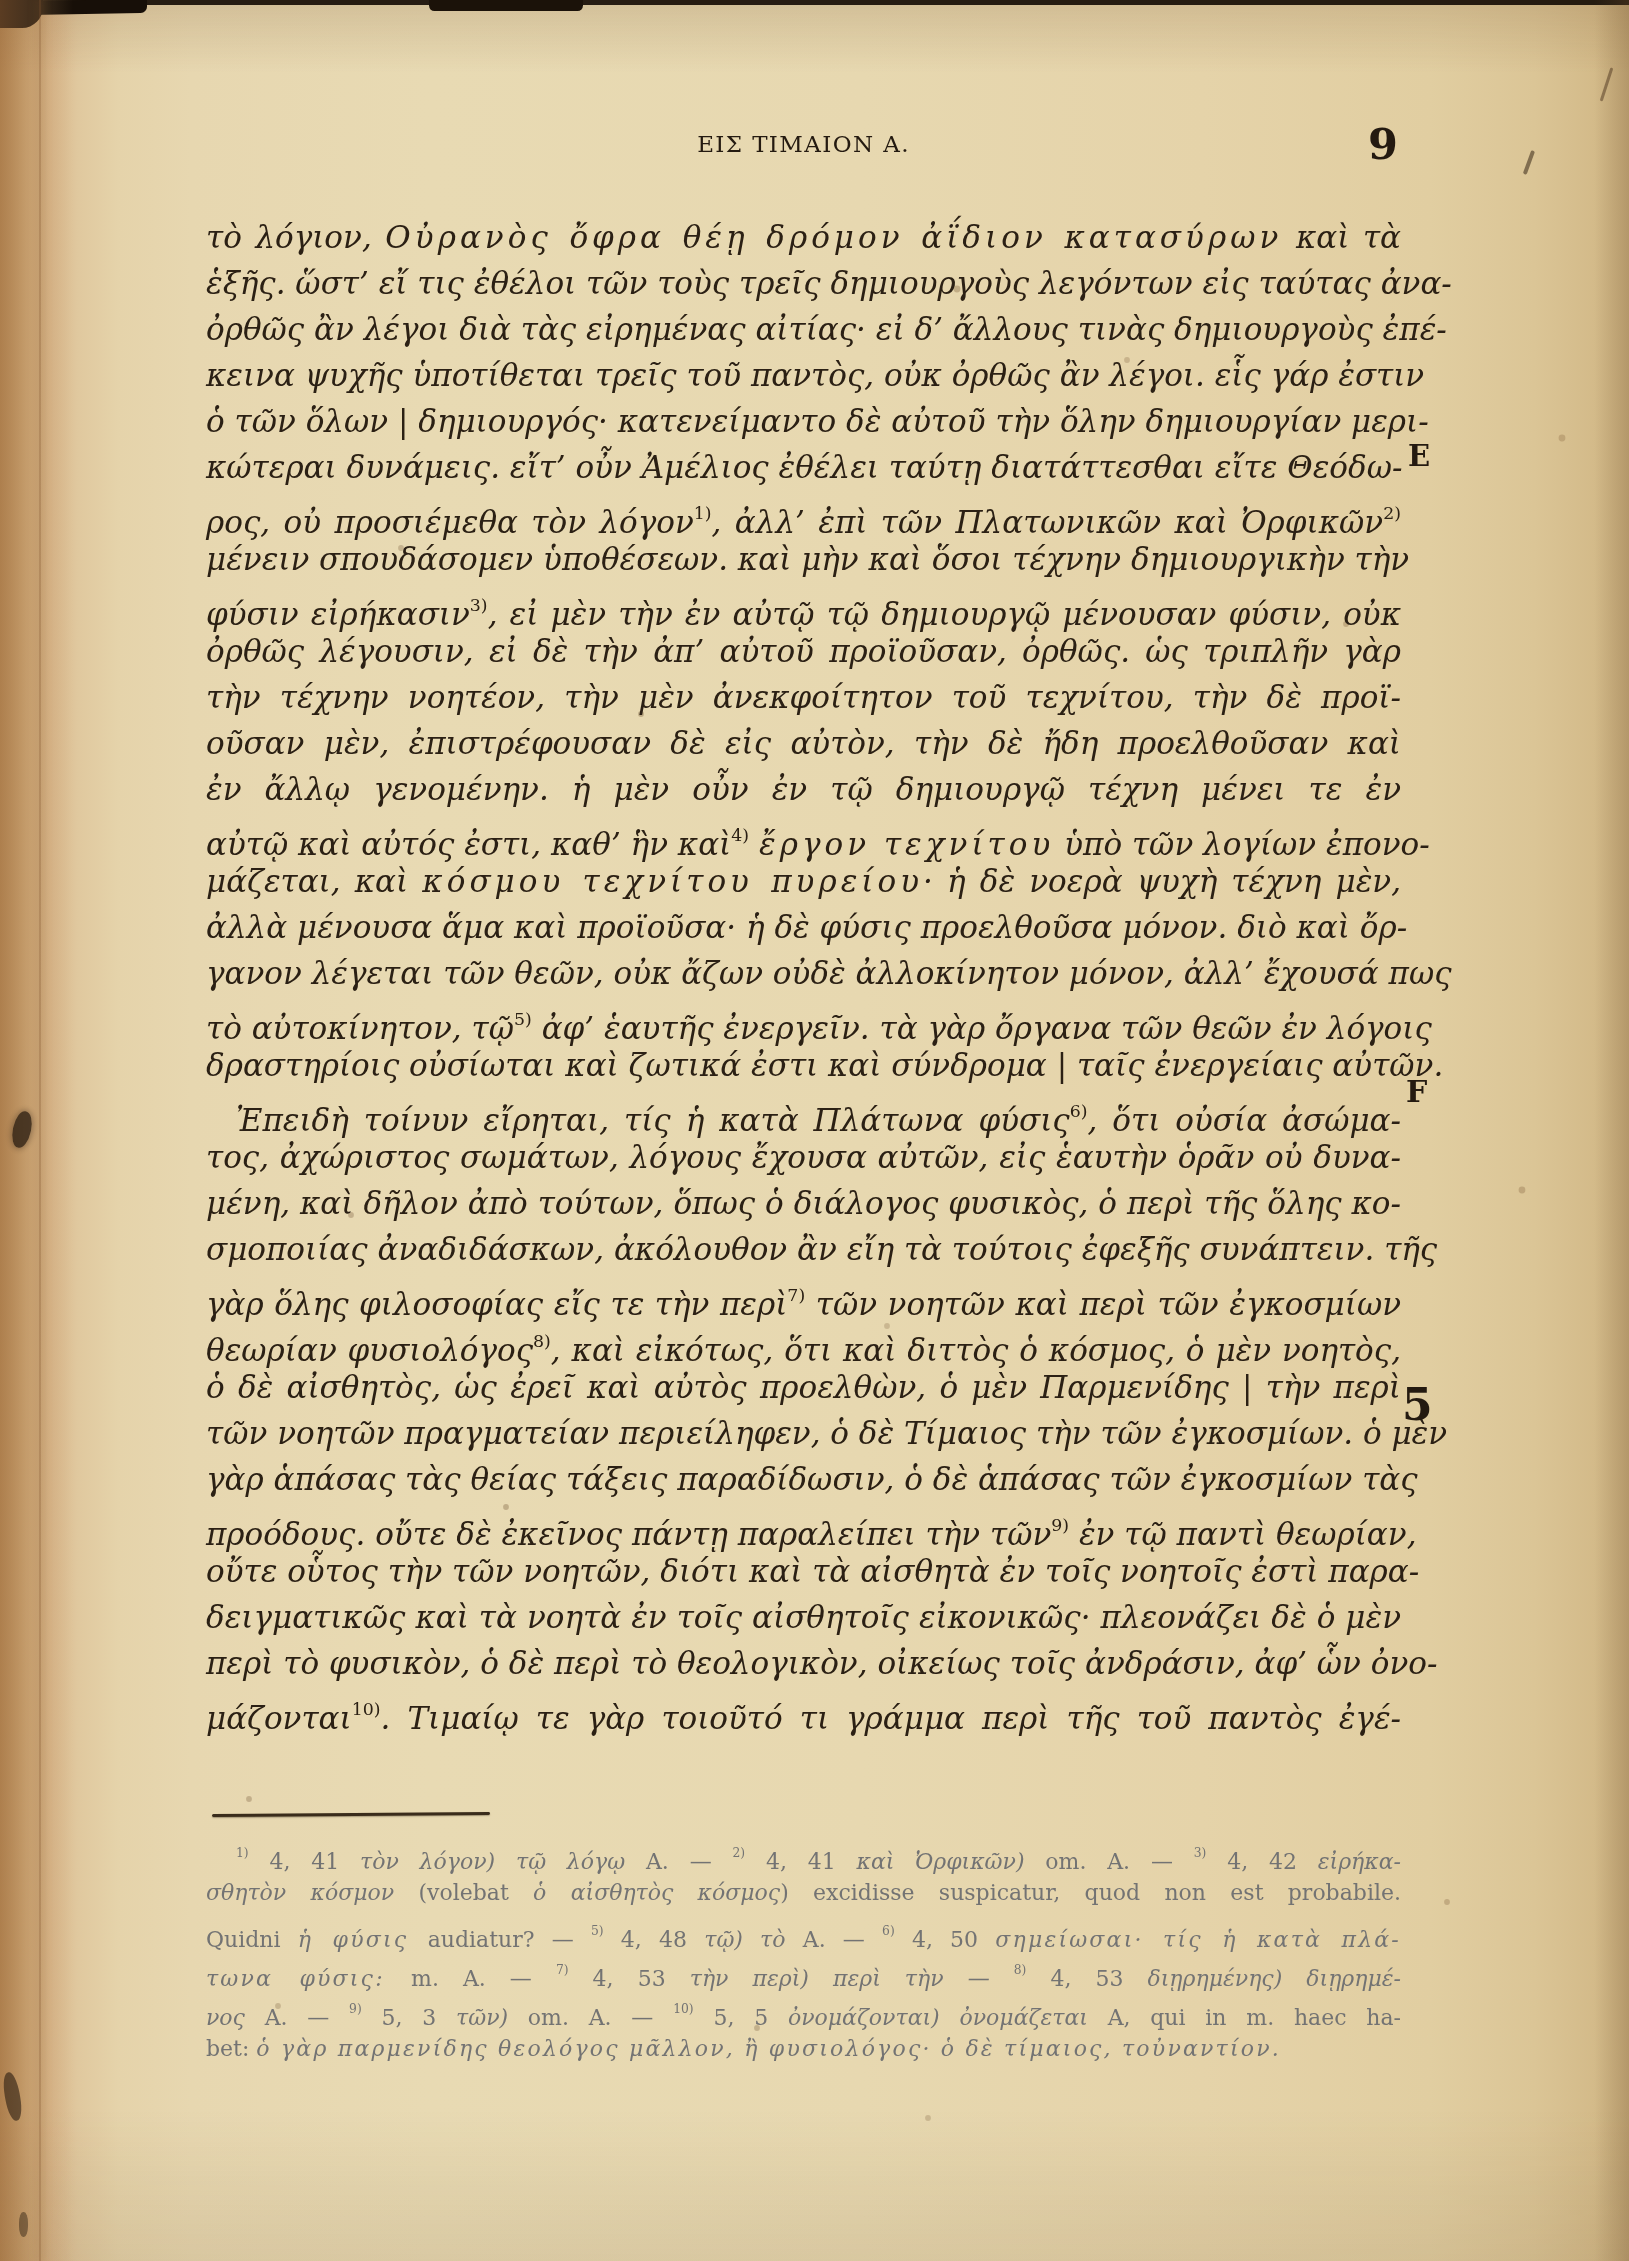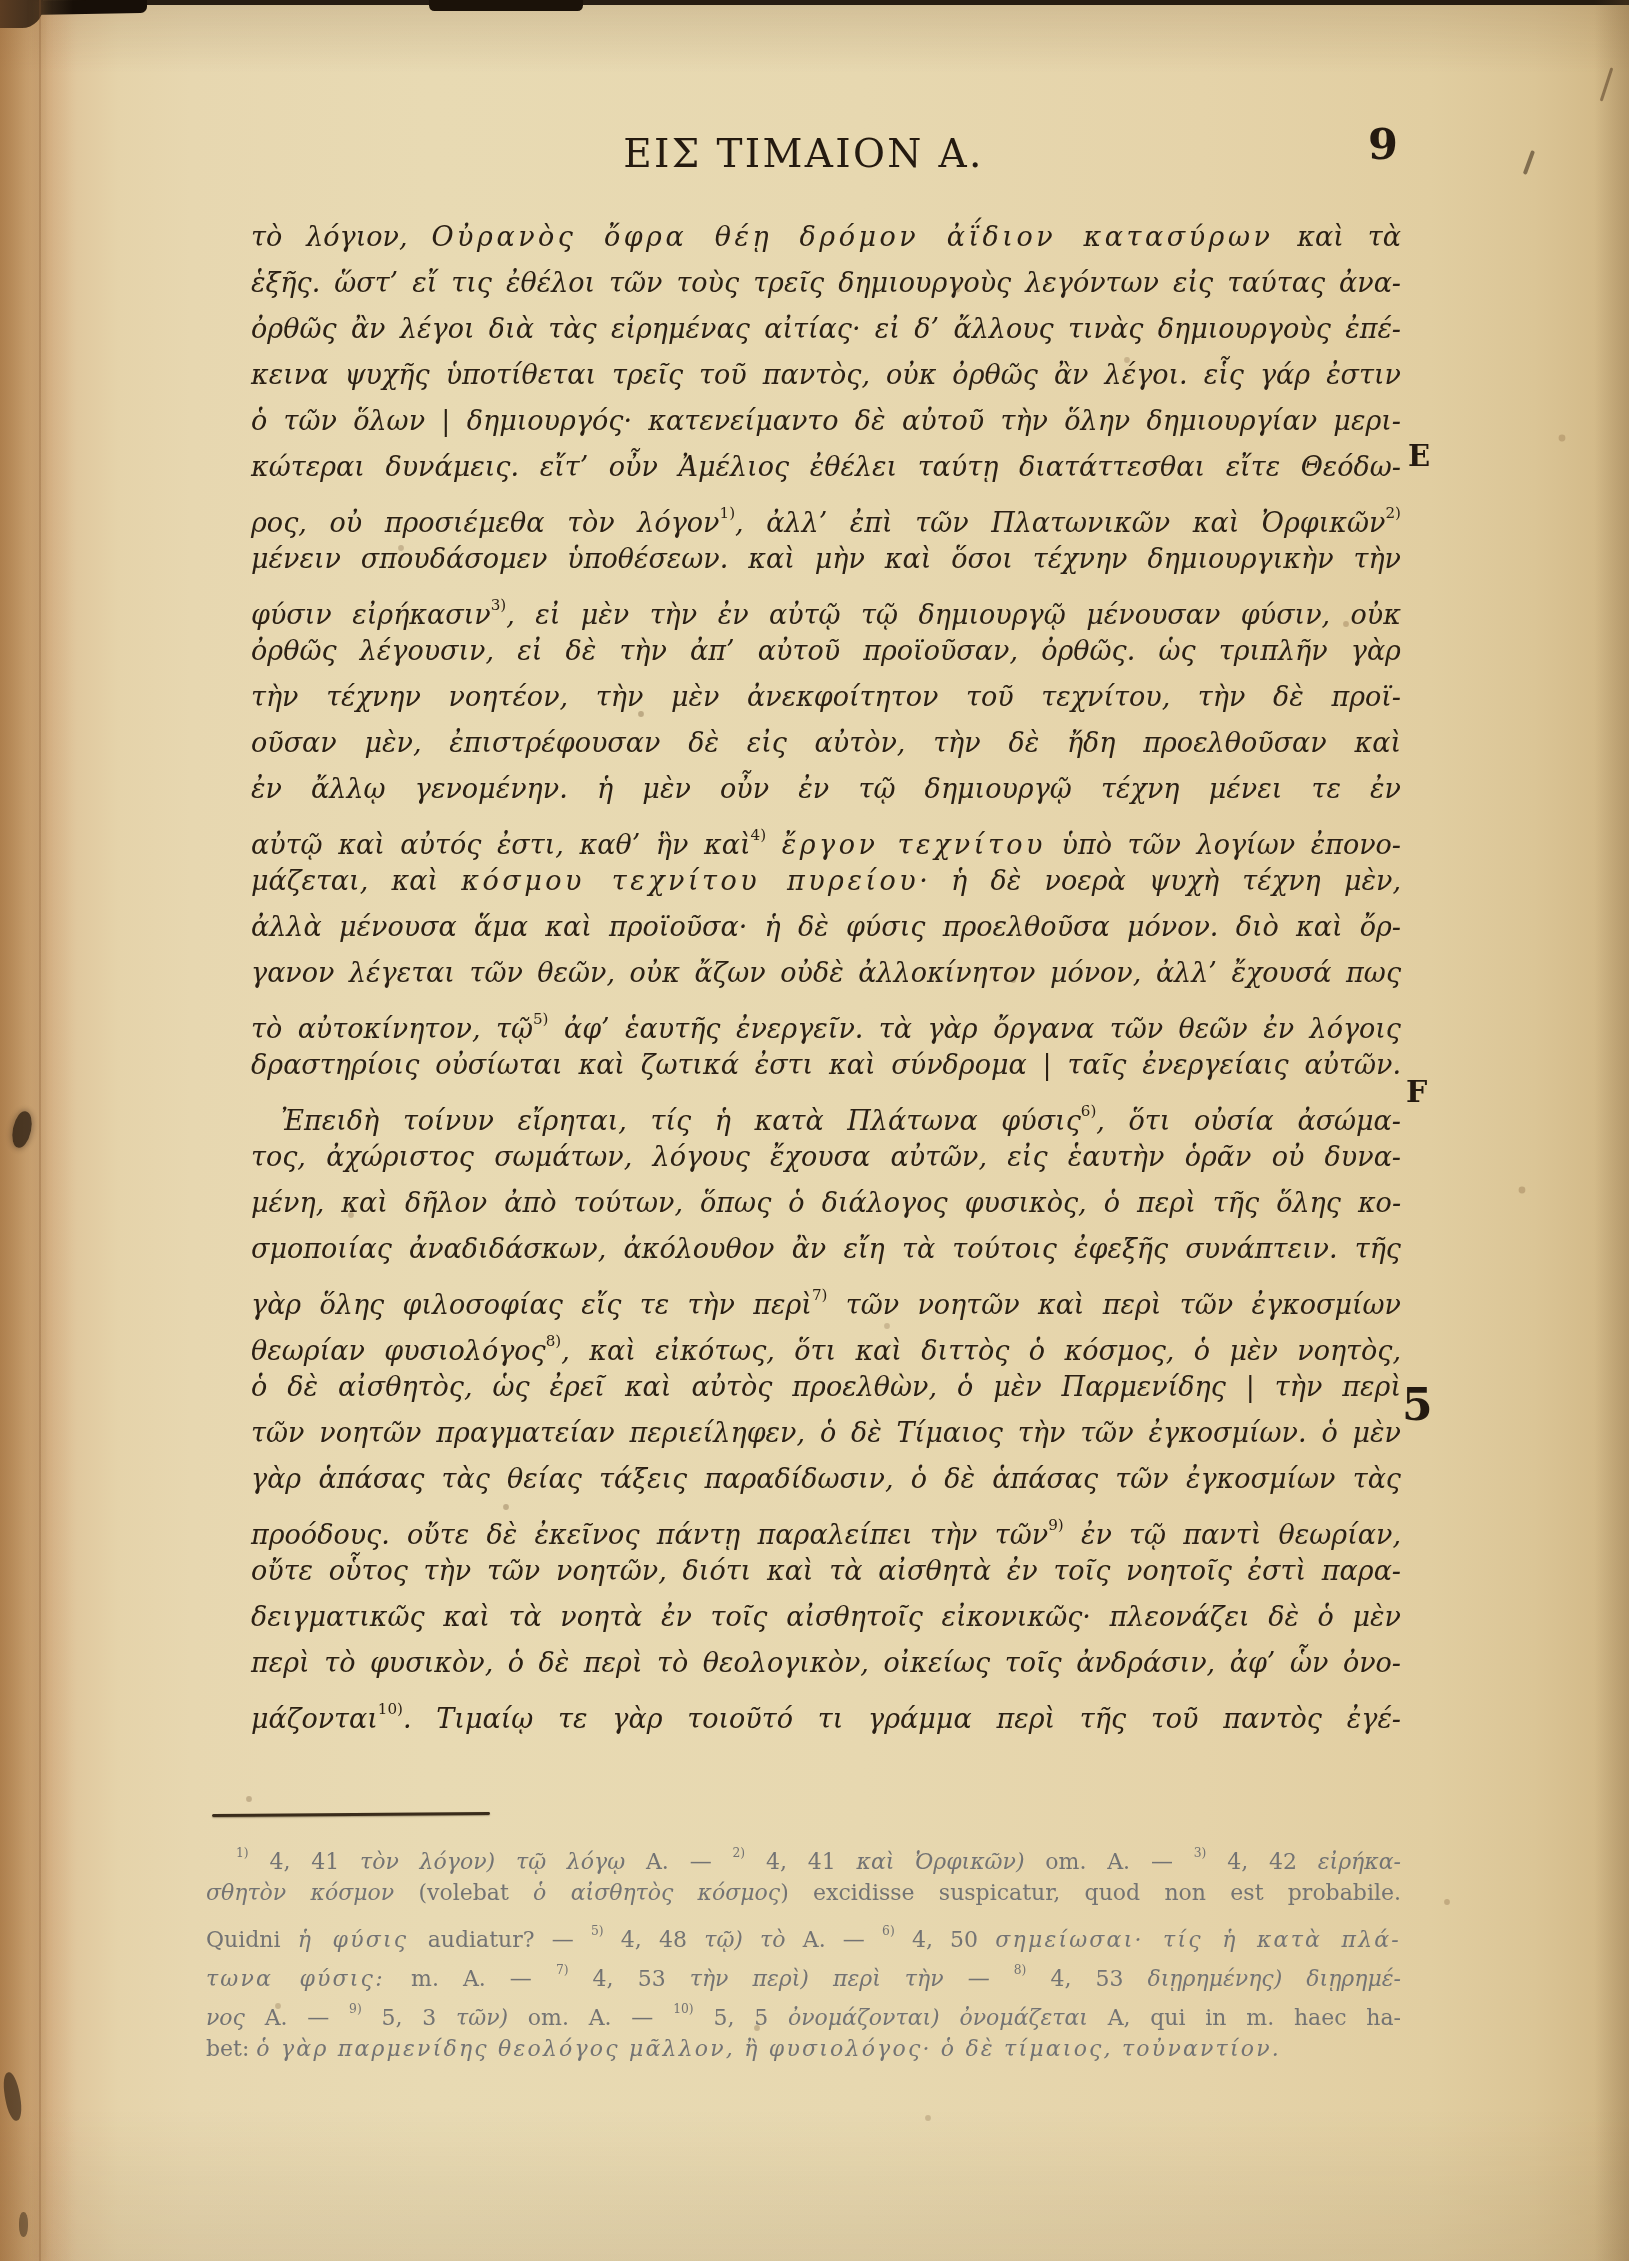--- a/index.html
+++ b/index.html
@@ -33,28 +33,28 @@
       955px 287px 0 1.4px rgba(110,75,40,.30), 639px 712px 0 0.9px rgba(100,70,38,.32),
       1344px 622px 0 0.9px rgba(110,75,40,.28), 1560px 436px 0 1.4px rgba(115,80,42,.25),
       1011px 978px 0 0.9px rgba(100,70,38,.30), 349px 1213px 0 0.9px rgba(100,70,38,.28),
       1520px 1188px 0 1.4px rgba(110,75,40,.26), 504px 1505px 0 0.9px rgba(100,70,38,.30),
       247px 1797px 0 0.9px rgba(100,70,38,.28), 1445px 1900px 0 0.9px rgba(110,75,40,.26),
       755px 2026px 0 0.9px rgba(100,70,38,.27), 399px 546px 0 0.9px rgba(100,70,38,.26),
       1125px 358px 0 0.9px rgba(110,75,40,.24), 885px 1324px 0 0.9px rgba(100,70,38,.22),
       276px 2004px 0 0.9px rgba(100,70,38,.24), 926px 2116px 0 0.9px rgba(100,70,38,.22);}
   
   .header{position:absolute;left:206px;top:131px;width:1195px;text-align:center;}
-  .running-title{font-size:39px;letter-spacing:.06em;font-weight:400;color:#241a10;}
+  .running-title{font-size:23px;letter-spacing:.06em;font-weight:400;color:#241a10;}
   .page-number{position:absolute;left:1368px;top:119px;font-size:43px;font-weight:700;color:#241a10;}
   
   .body-text{position:absolute;left:206px;top:214px;width:1195px;}
   .bline{
-    height:46px;line-height:46px;font-size:27px;font-style:italic;
+    height:46px;line-height:46px;font-size:31px;font-style:italic;
     text-align:justify;text-align-last:justify;text-justify:inter-word;
-    white-space:nowrap;color:#2b2014;margin-left:45px;
+    white-space:nowrap;color:#2b2014;
   }
   .footnotes{position:absolute;left:206px;top:1834px;width:1195px;}
   .fnline{
     height:39px;line-height:39px;font-size:22px;font-style:italic;
     text-align:justify;text-align-last:justify;text-justify:inter-word;
     white-space:nowrap;color:#737373;
   }
   .fnline.last{text-align-last:left;}
   .ind{text-indent:30px;}
   span.sup{font-style:normal;font-size:56%;vertical-align:30%;}

